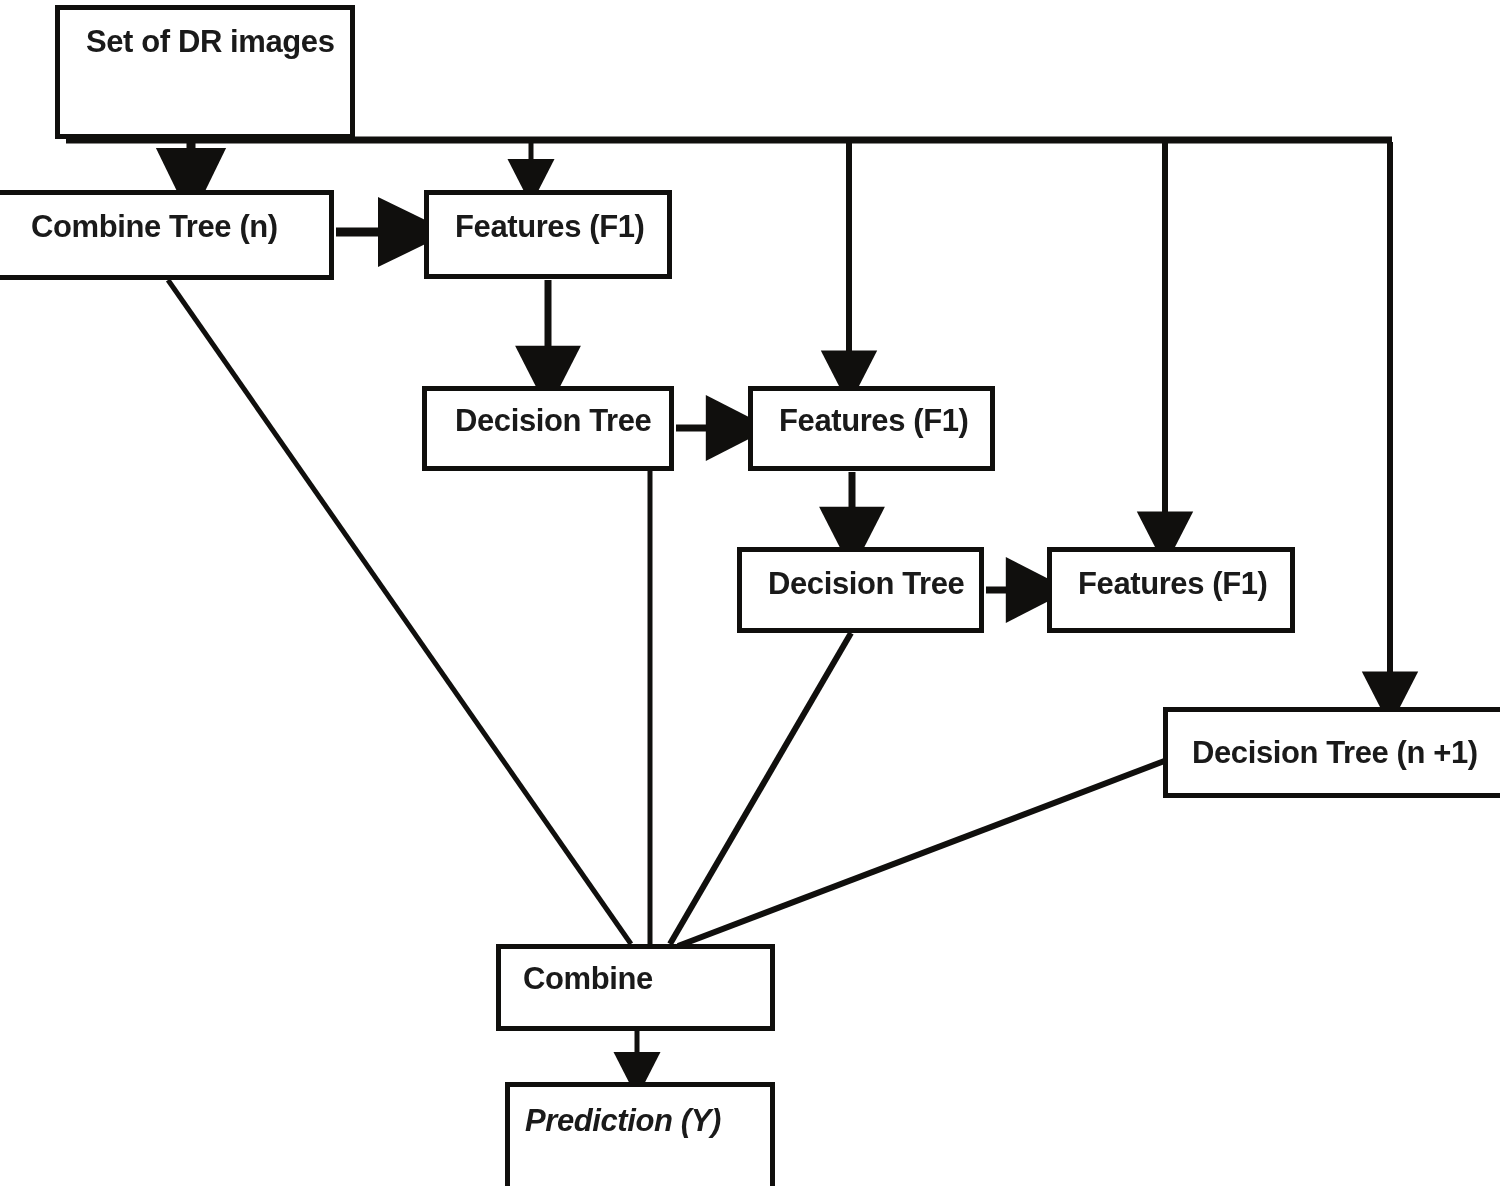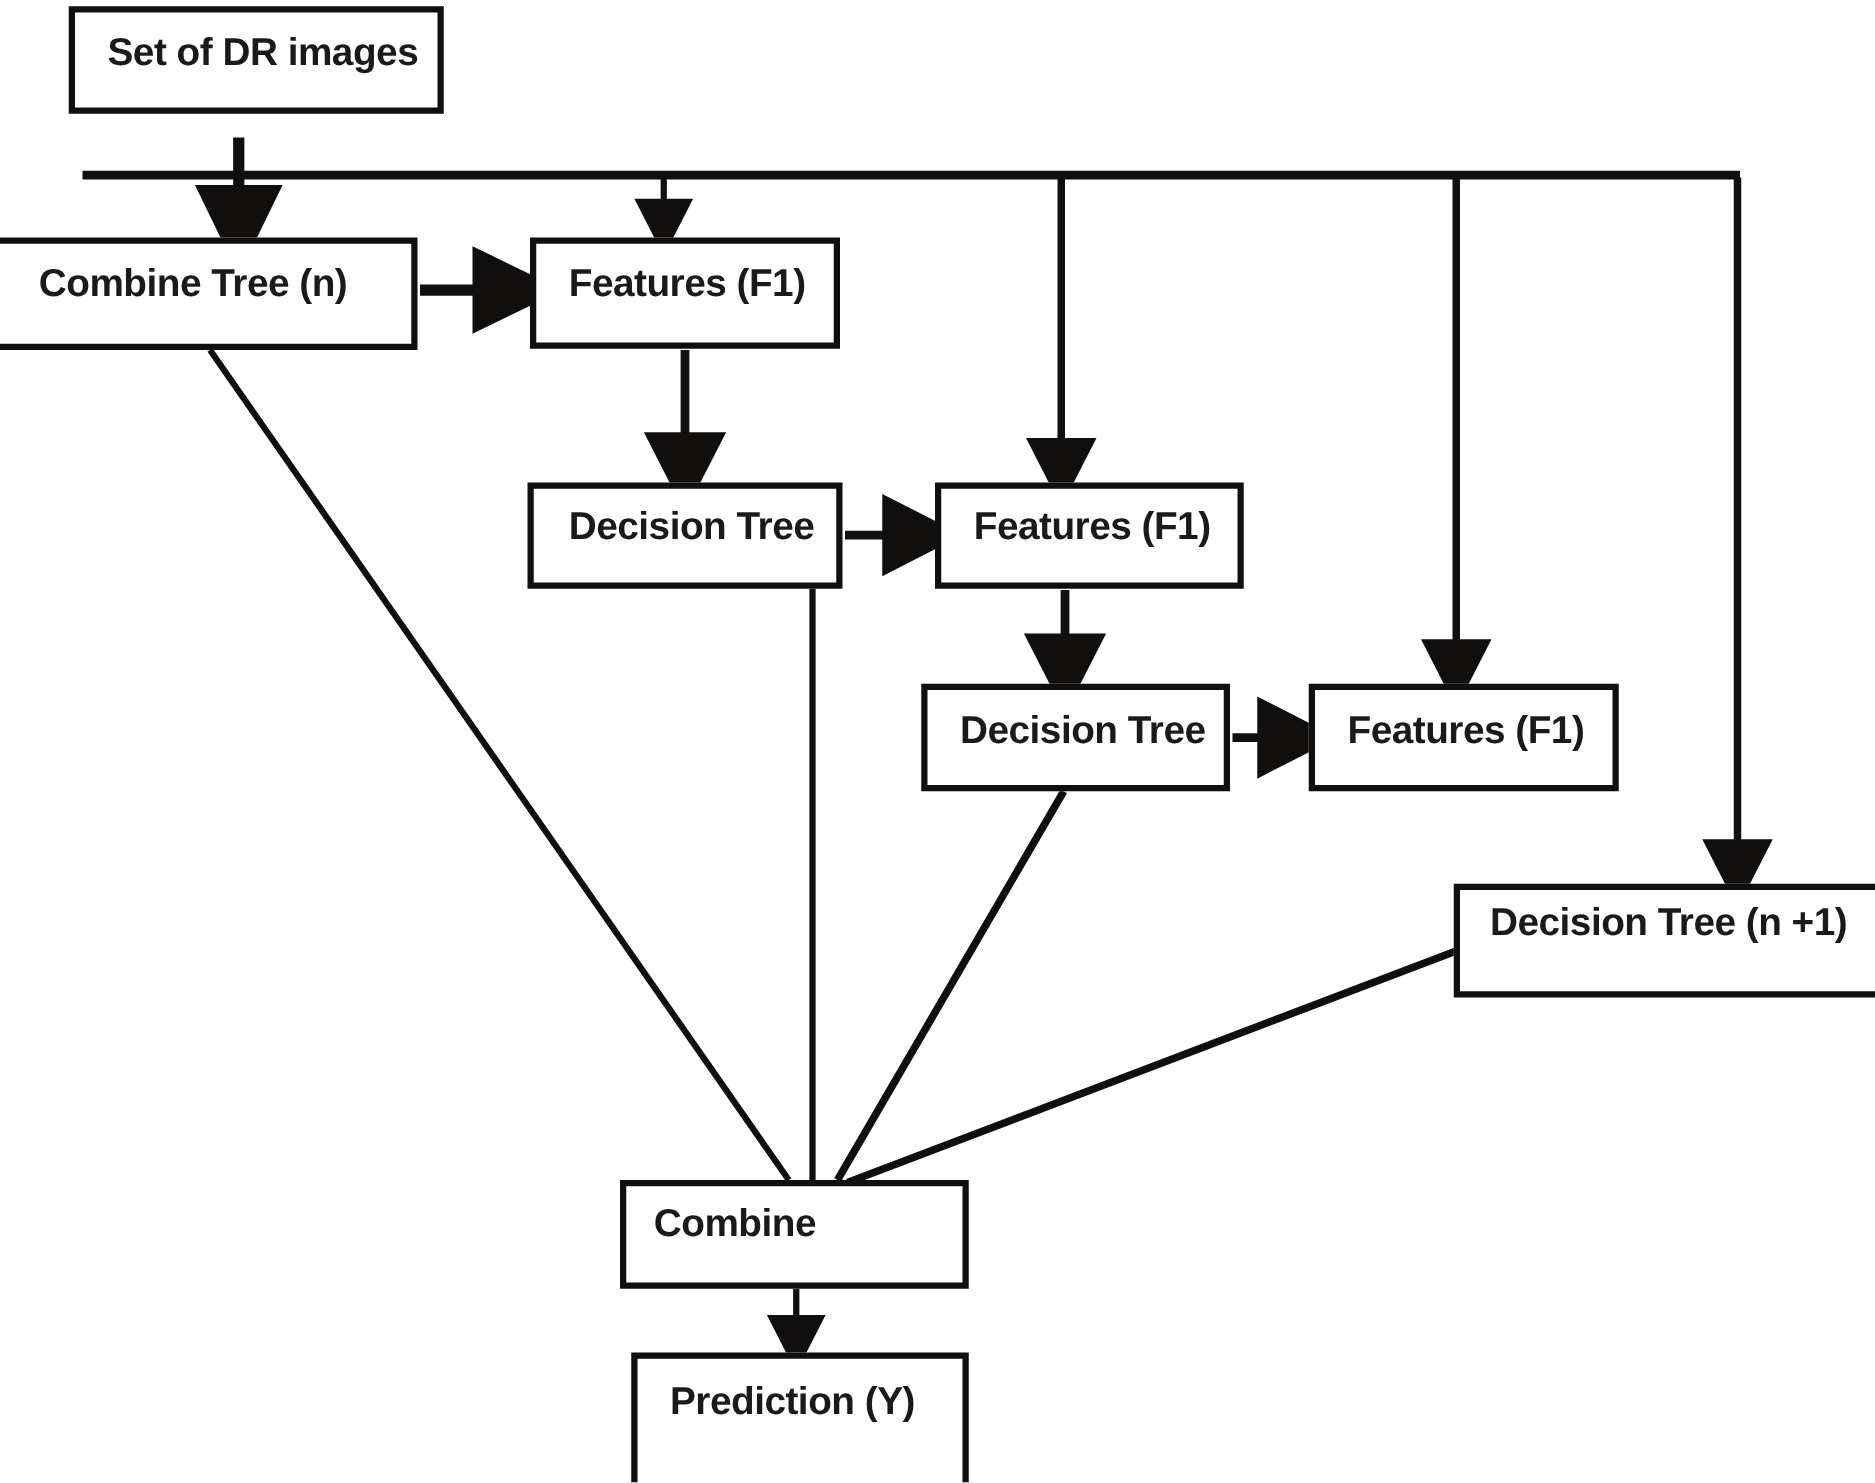--- a/index.html
+++ b/index.html
@@ -38,41 +38,41 @@
     font-weight: bold;
     font-size: 31px;
     line-height: 1.05;
     color: #1a1a1a;
     letter-spacing: -0.4px;
     white-space: nowrap;
     padding-left: 22px;
     padding-top: 12px;
   }
   
-  #node-source      { left: 55px;   top: 5px;    width: 300px; height: 86px; }
+  #node-source      { left: 55px;   top: 5px;    width: 300px; height: 134px; }
   #node-dt-n        { left: -6px;   top: 190px;  width: 340px; height: 90px; }
   #node-feat-1      { left: 424px;  top: 190px;  width: 248px; height: 89px; }
   #node-dt-2        { left: 422px;  top: 386px;  width: 252px; height: 85px; }
   #node-feat-2      { left: 748px;  top: 386px;  width: 247px; height: 85px; }
   #node-dt-3        { left: 737px;  top: 547px;  width: 247px; height: 86px; }
   #node-feat-3      { left: 1047px; top: 547px;  width: 248px; height: 86px; }
   #node-dt-n1       { left: 1163px; top: 707px;  width: 352px; height: 91px; }
   #node-combine     { left: 496px;  top: 944px;  width: 279px; height: 87px; }
   #node-prediction  { left: 505px;  top: 1082px; width: 270px; height: 110px; }
 
   #node-source .label     { padding-left: 26px; padding-top: 16px; }
   #node-dt-n .label       { padding-left: 32px; padding-top: 16px; }
   #node-feat-1 .label     { padding-left: 26px; padding-top: 16px; }
   #node-dt-2 .label       { padding-left: 28px; padding-top: 14px; }
   #node-feat-2 .label     { padding-left: 26px; padding-top: 14px; }
   #node-dt-3 .label       { padding-left: 26px; padding-top: 16px; }
   #node-feat-3 .label     { padding-left: 26px; padding-top: 16px; }
-  #node-dt-n1 .label      { padding-left: 24px; padding-top: 10px; }
+  #node-dt-n1 .label      { padding-left: 24px; padding-top: 10px; margin-top: 15px; }
   #node-combine .label    { padding-left: 22px; padding-top: 14px; }
-  #node-prediction .label { padding-left: 26px; padding-top: 18px; }
+  #node-prediction .label { padding-left: 15px; padding-top: 18px; font-style: italic; }
 </style>
 </head>
 <body>
 
 <div id="canvas">
 
   <svg id="edges" viewBox="0 0 1500 1186" width="1500" height="1186" xmlns="http://www.w3.org/2000/svg">
     <defs>
       <marker id="arrowhead" markerWidth="9" markerHeight="9" refX="4.2" refY="4.5" orient="auto" markerUnits="strokeWidth">
         <path d="M 0.2 0.6 L 8.2 4.5 L 0.2 8.4 z" fill="#100f0d"></path>

